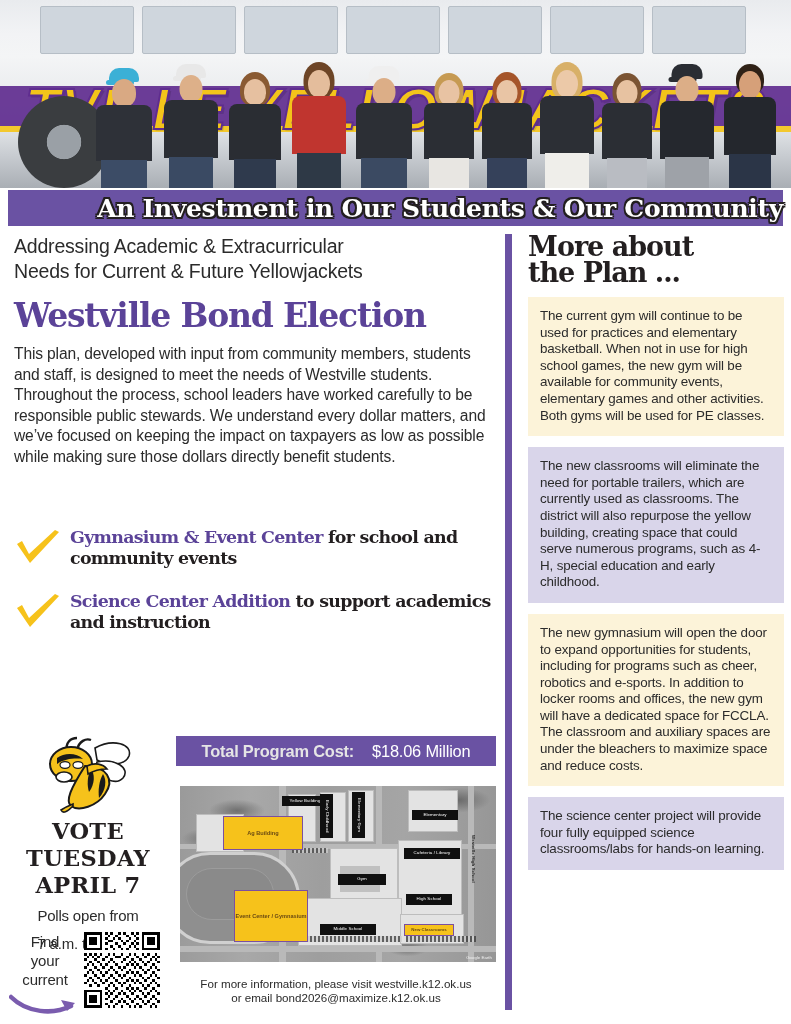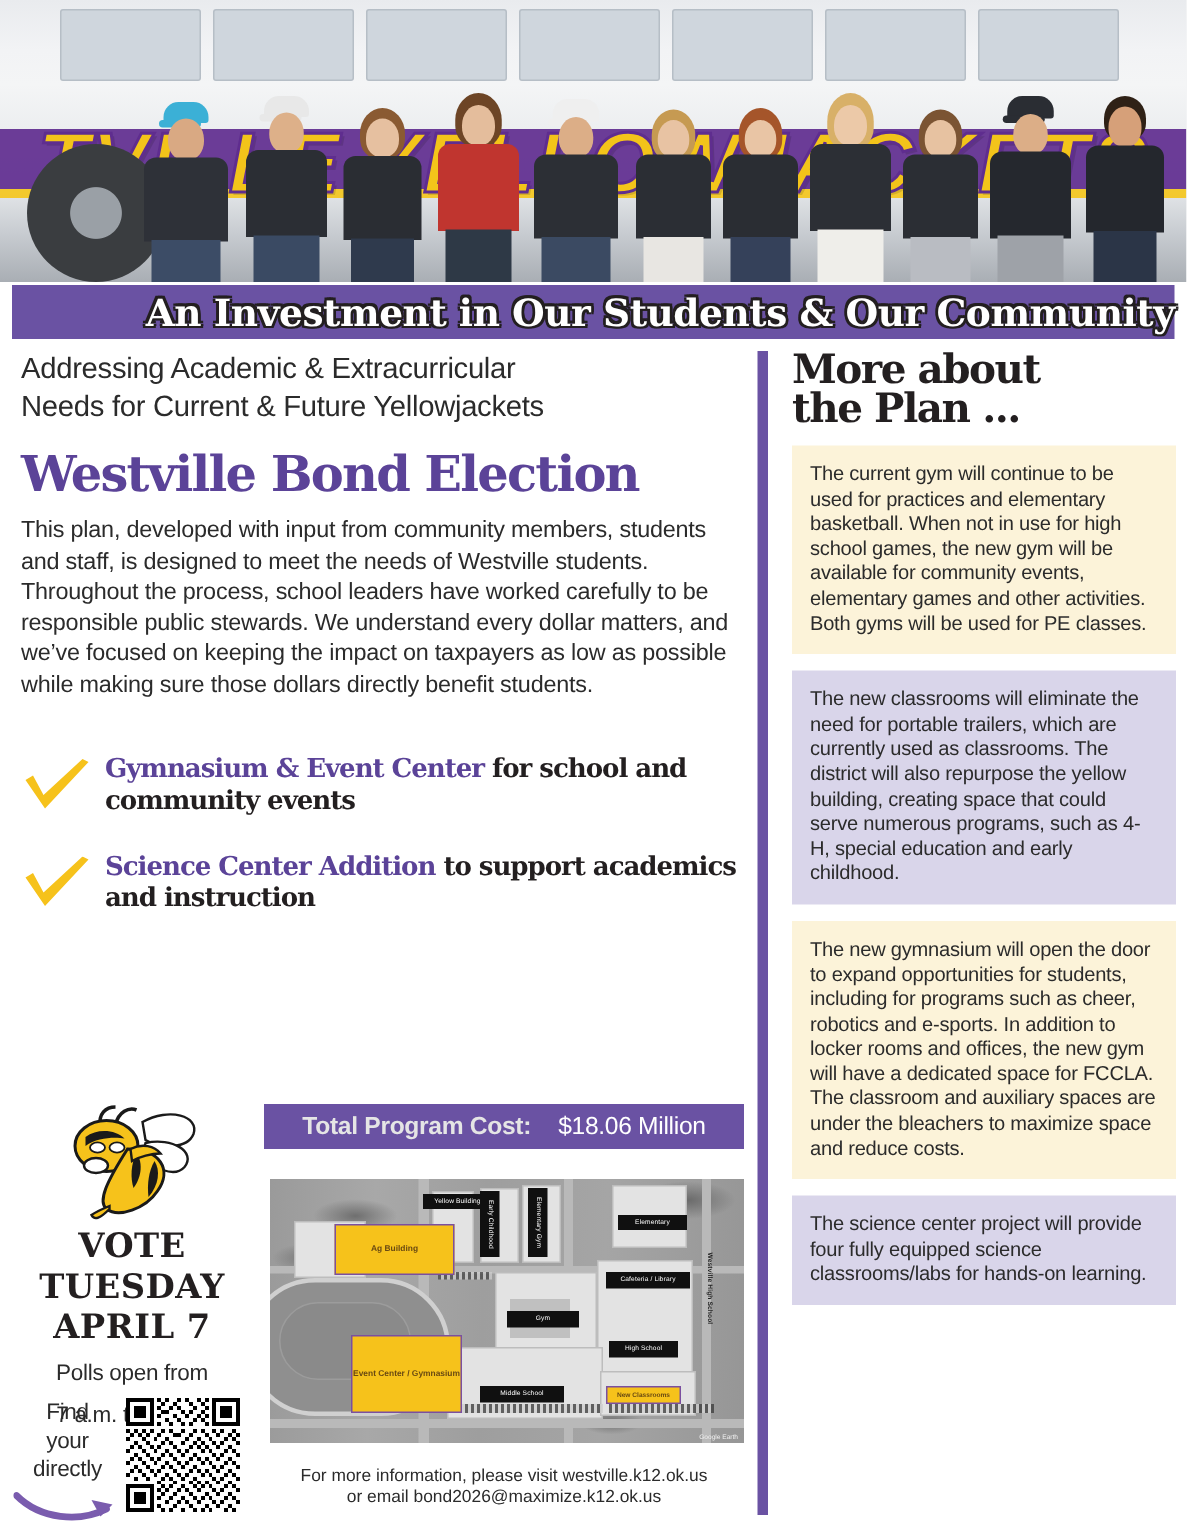--- a/index.html
+++ b/index.html
@@ -83,21 +83,21 @@
     font-family:"DejaVu Serif", serif;
     font-weight:bold;font-size:33px;color:#5b4398;
     letter-spacing:-1.2px;margin-top:13px;line-height:38px;
   }
   .body-para{
     margin-top:9px;font-size:15.6px;line-height:20.6px;color:#2b2b2b;
     letter-spacing:-0.15px;
   }
 
   
-  .checks{position:absolute;left:14px;top:502px;width:482px;}
+  .checks{position:absolute;left:14px;top:526px;width:482px;}
   .check-row{display:flex;align-items:flex-start;margin-bottom:16px;}
   .check-mark{width:56px;flex:0 0 56px;padding-top:4px;}
   .check-text{
     font-family:"DejaVu Serif", serif;
     font-weight:bold;font-size:17.4px;line-height:21px;
     color:#231f20;letter-spacing:-0.7px;padding-top:1px;
   }
   .check-text .hl{color:#5b4398;}
 
   
@@ -349,21 +349,21 @@
     <div class="vote-head">TUESDAY</div>
     <div class="vote-head">APRIL 7</div>
 
     <div class="polls">Polls open from</div>
     <div class="polls">7 a.m. to 7 p.m.</div>
 
     <div class="find-row">
       <div class="find-text">
         <div>Find</div>
         <div>your</div>
-        <div>directly</div>
+        <div>current</div>
         <svg width="72" height="26" viewBox="0 0 72 26" aria-hidden="true" style="margin-top:2px;">
           <path d="M2 6 C18 22 44 24 62 15" fill="none" stroke="#7a5cae" stroke-width="4.5" stroke-linecap="round"></path>
           <path d="M66 12 L52 9 L58 20 Z" fill="#7a5cae"></path>
         </svg>
       </div>
       <div class="qr">
         <svg width="76" height="76" viewBox="0 0 29 29" shape-rendering="crispEdges" aria-hidden="true">
           <rect width="29" height="29" fill="#ffffff"></rect>
           <g fill="#000000">
             <path d="M0 0h7v7H0z"></path>

